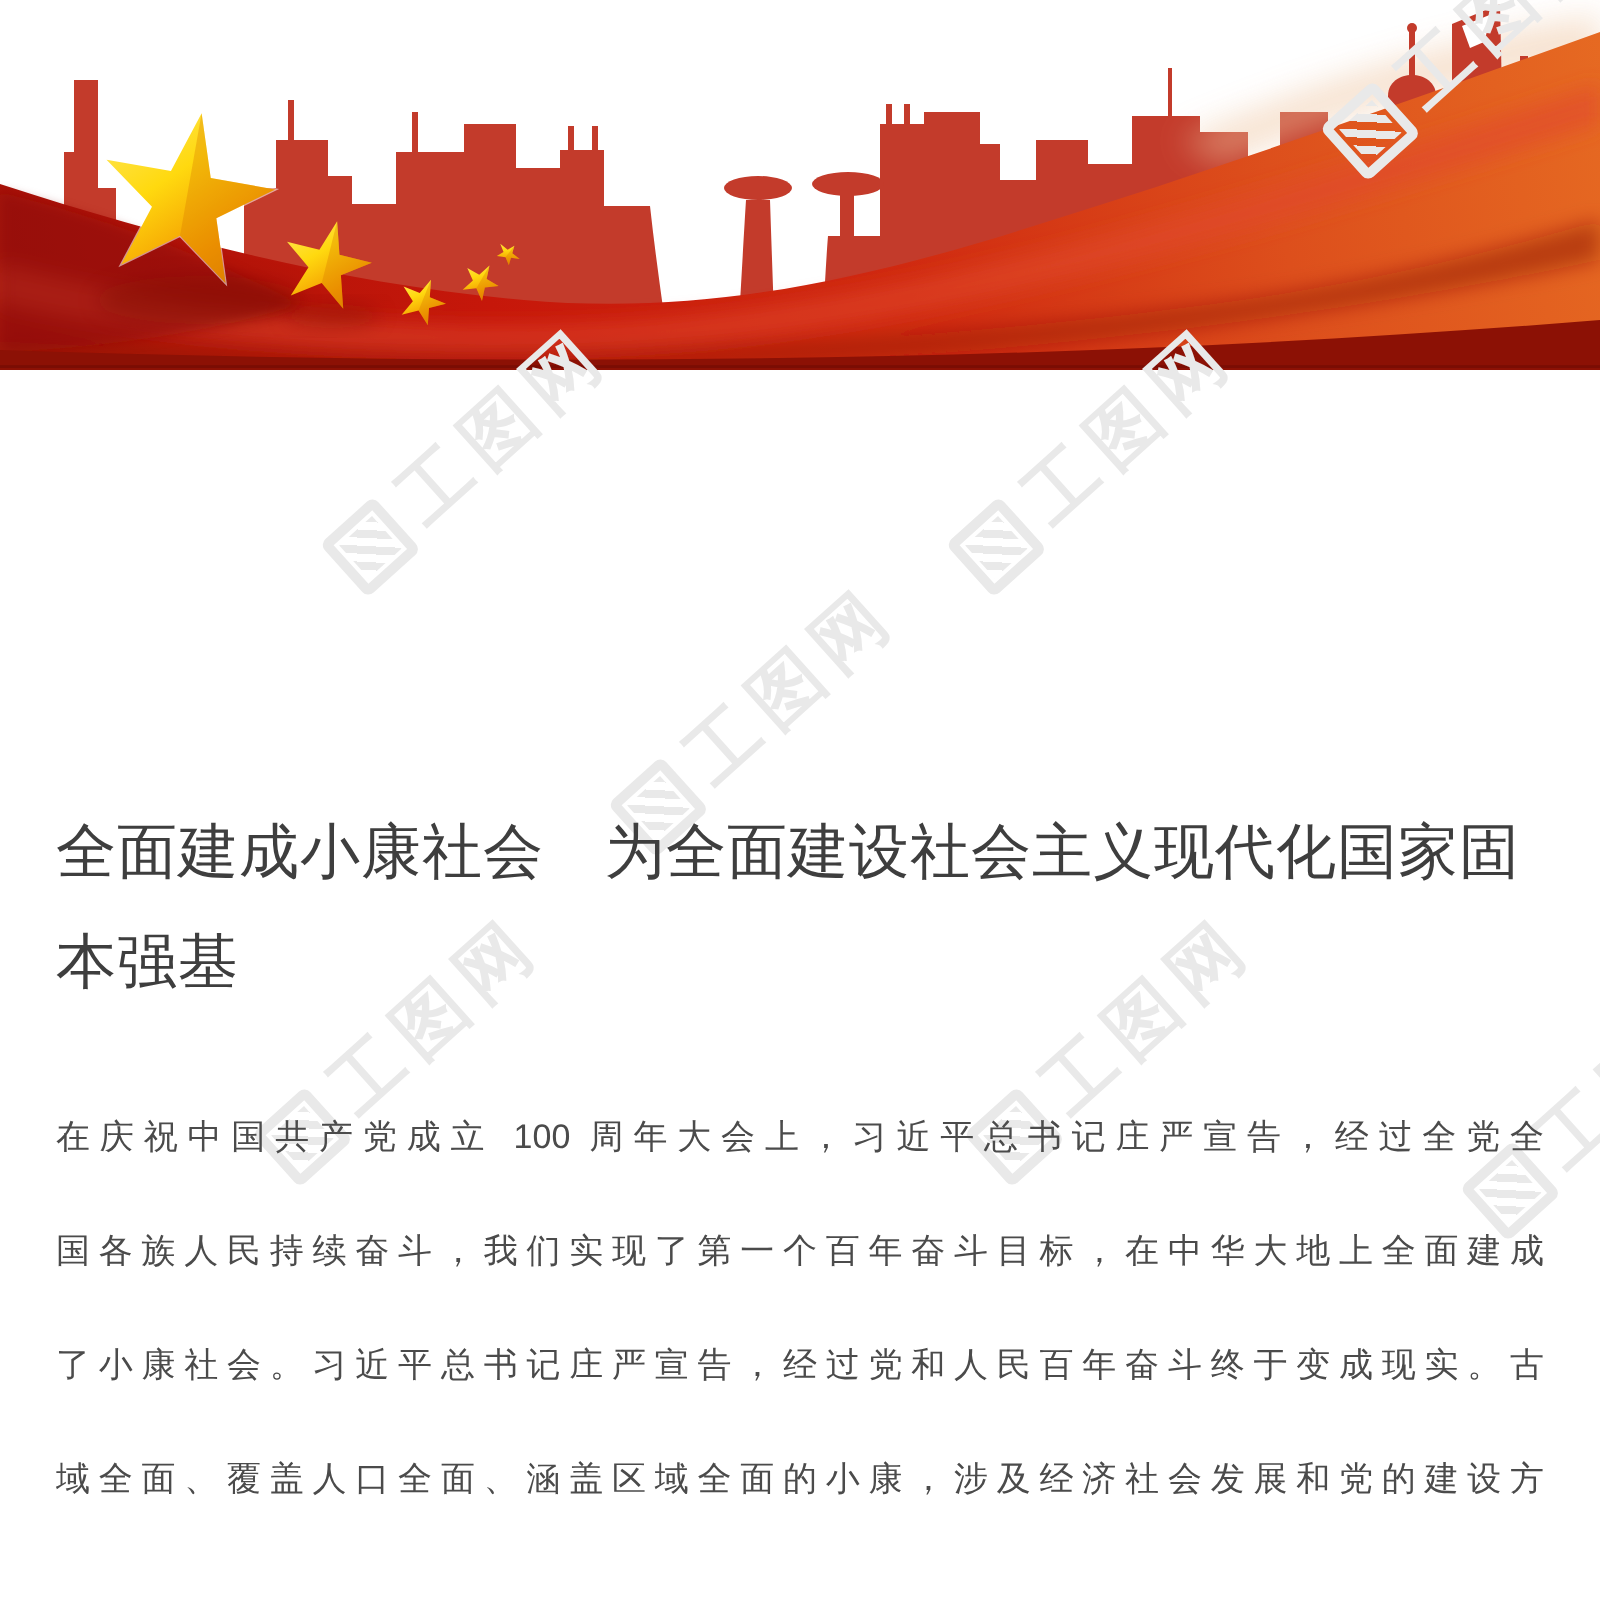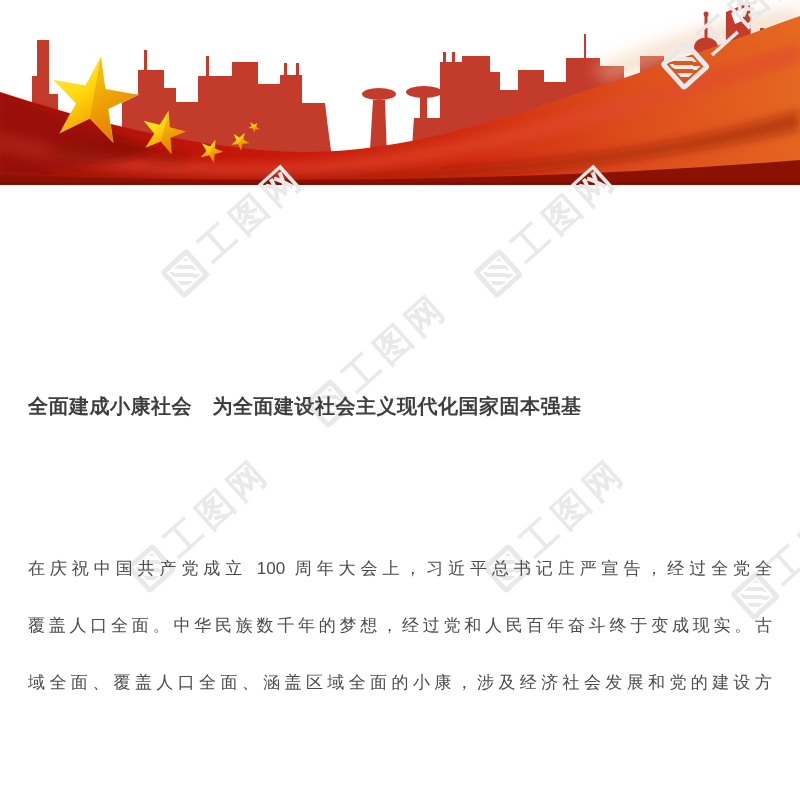--- a/index.html
+++ b/index.html
@@ -22,22 +22,22 @@
     width:26px;height:26px;border:5px solid currentColor;border-radius:4px;
     position:relative;flex:0 0 auto;
   }
   .wm-logo::before{
     content:"";position:absolute;inset:2px;
     background:repeating-linear-gradient(45deg,transparent 0 4px,currentColor 4px 8px);
   }
   .wm-text{font-size:36px;font-weight:700;letter-spacing:6px;}
   
   .title{
-    position:absolute;left:28px;right:28px;top:379px;z-index:3;
-    font-size:20px;font-weight:700;line-height:55px;letter-spacing:0.5px;
+    position:absolute;left:28px;right:28px;top:399px;z-index:3;
+    font-size:30px;font-weight:400;line-height:55px;letter-spacing:0.5px;
     color:var(--c-title-text,#3e3e3e);margin:0;
   }
   .body-text{position:absolute;left:28px;right:28px;top:540px;z-index:3;}
   .body-line{
     height:57px;line-height:57px;font-size:17px;
     color:var(--c-body-text,#4b4b4b);
     text-align:justify;text-align-last:justify;
     overflow:hidden;white-space:nowrap;
   }
 </style>
@@ -169,17 +169,18 @@
     <div class="wm" style="left:805px;top:550px;">
       <span class="wm-logo"></span>
       <span class="wm-text">工图网</span>
     </div>
   </div>
 
   <h1 class="title">全面建成小康社会　为全面建设社会主义现代化国家固本强基</h1>
 
   <div class="body-text">
     <div class="body-line">在庆祝中国共产党成立 100 周年大会上，习近平总书记庄严宣告，经过全党全</div>
-    <div class="body-line">覆盖人口全面。中华民族数千年的梦想，经过党和人民百年奋斗终于变成现实。古</div>
+    <div class="body-line">国各族人民持续奋斗，我们实现了第一个百年奋斗目标，在中华大地上全面建成</div>
+    <div class="body-line">了小康社会。习近平总书记庄严宣告，经过党和人民百年奋斗终于变成现实。古</div>
     <div class="body-line">域全面、覆盖人口全面、涵盖区域全面的小康，涉及经济社会发展和党的建设方</div>
   </div>
 
 </div>
 
 </body></html>

